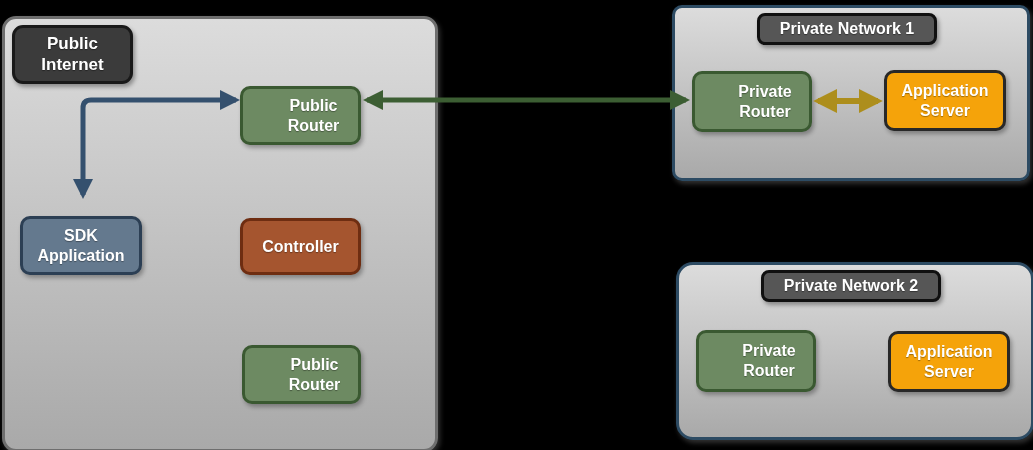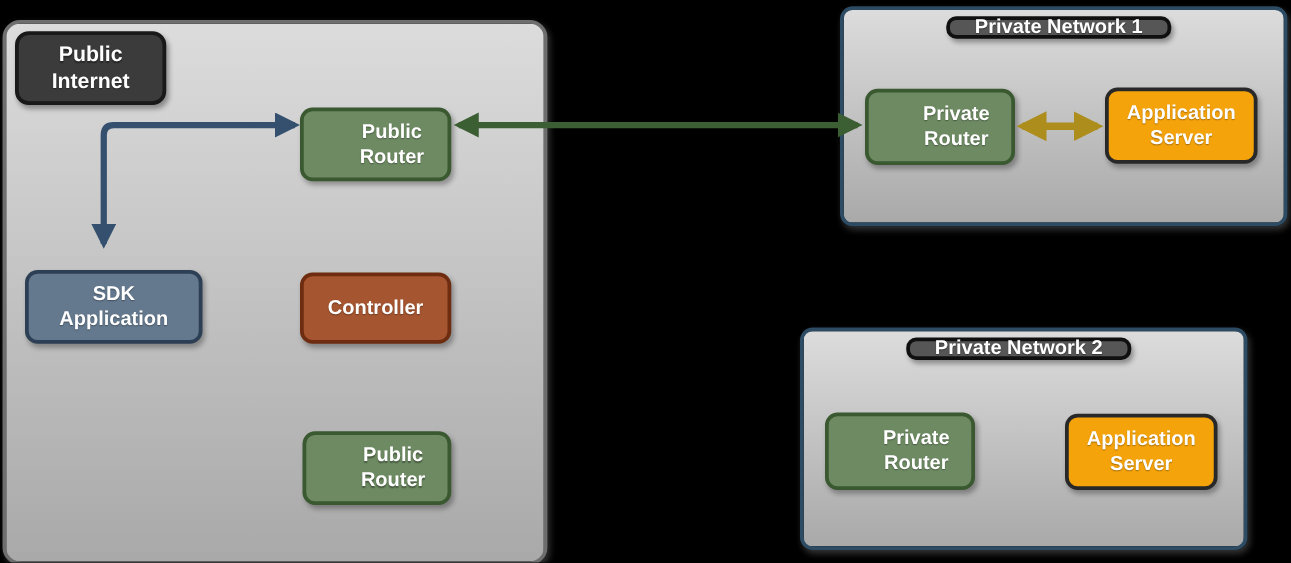--- a/index.html
+++ b/index.html
@@ -24,42 +24,42 @@
   .container.public {
     left: 2px; top: 16px; width: 436px; height: 436px;
     border: 3px solid var(--public-container-border, #6e6e6e);
     border-radius: 14px;
   }
   .container.private { 
     border: 3px solid var(--private-container-border, #2d4b63);
     border-radius: 10px;
   }
   #private-network-1 { left: 672px; top: 5px;  width: 358px; height: 176px; }
-  #private-network-2 { left: 640px; top: 262px; width: 358px; height: 178px; }
+  #private-network-2 { left: 676px; top: 262px; width: 358px; height: 178px; border-radius: 17px; }
 
   .title-chip {
     position: absolute;
     box-sizing: border-box;
     display: flex; align-items: center; justify-content: center;
     text-align: center;
     color: var(--text-color, #fff);
     font-weight: bold;
     text-shadow: 0 1px 1px rgba(0,0,0,0.4);
     box-shadow: 2px 3px 4px rgba(0,0,0,0.35);
   }
   .chip-dark {
     left: 7px; top: 6px; width: 121px; height: 59px;
     background: var(--dark-label-fill, #3b3b3b);
     border: 3px solid var(--dark-label-border, #191919);
     border-radius: 11px;
     font-size: 17px; line-height: 1.22;
   }
   .chip-dark span { display: inline-block; max-width: 100px; }
   .chip-network {
-    left: 82px; top: 5px; width: 180px; height: 18px;
+    left: 82px; top: 5px; width: 180px; height: 32px;
     background: var(--network-label-fill, #565656);
     border: 3px solid var(--network-label-border, #101010);
     border-radius: 8px;
     font-size: 16px;
     white-space: nowrap;
   }
   .node {
     position: absolute;
     box-sizing: border-box;
     display: flex; align-items: center; justify-content: center;
@@ -70,21 +70,21 @@
     box-shadow: 2px 3px 4px rgba(0,0,0,0.3);
     text-shadow: 0 1px 1px rgba(0,0,0,0.35);
   }
   .node span { display: inline-block; max-width: 98px; }
   .node.green  { background: var(--green-fill, #6d8a62);  border: 3px solid var(--green-border, #3a5931); padding-left: 26px; }
   .node.slate  { background: var(--slate-fill, #64798e);  border: 3px solid var(--slate-border, #2c3f54); }
   .node.rust   { background: var(--rust-fill, #a5552f);   border: 3px solid var(--rust-border, #6e2d11); }
   .node.orange { background: var(--orange-fill, #f5a30a); border: 3px solid var(--orange-border, #282828); }
 
   #node-public-router-1 { left: 235px; top: 67px;  width: 121px; height: 59px; }
-  #node-sdk-application { left: 15px;  top: 197px; width: 142px; height: 59px; justify-content: center; }
+  #node-sdk-application { left: 15px;  top: 197px; width: 122px; height: 59px; justify-content: center; }
   #node-controller      { left: 235px; top: 199px; width: 121px; height: 57px; }
   #node-public-router-2 { left: 237px; top: 326px; width: 119px; height: 59px; }
 
   #node-private-router-1     { left: 17px;  top: 63px; width: 120px; height: 61px; }
   #node-application-server-1 { left: 209px; top: 62px; width: 122px; height: 61px; }
   #node-private-router-2     { left: 17px;  top: 65px; width: 120px; height: 62px; }
   #node-application-server-2 { left: 209px; top: 66px; width: 122px; height: 61px; }
 
   svg.wires {
     position: absolute; left: 0; top: 0;

